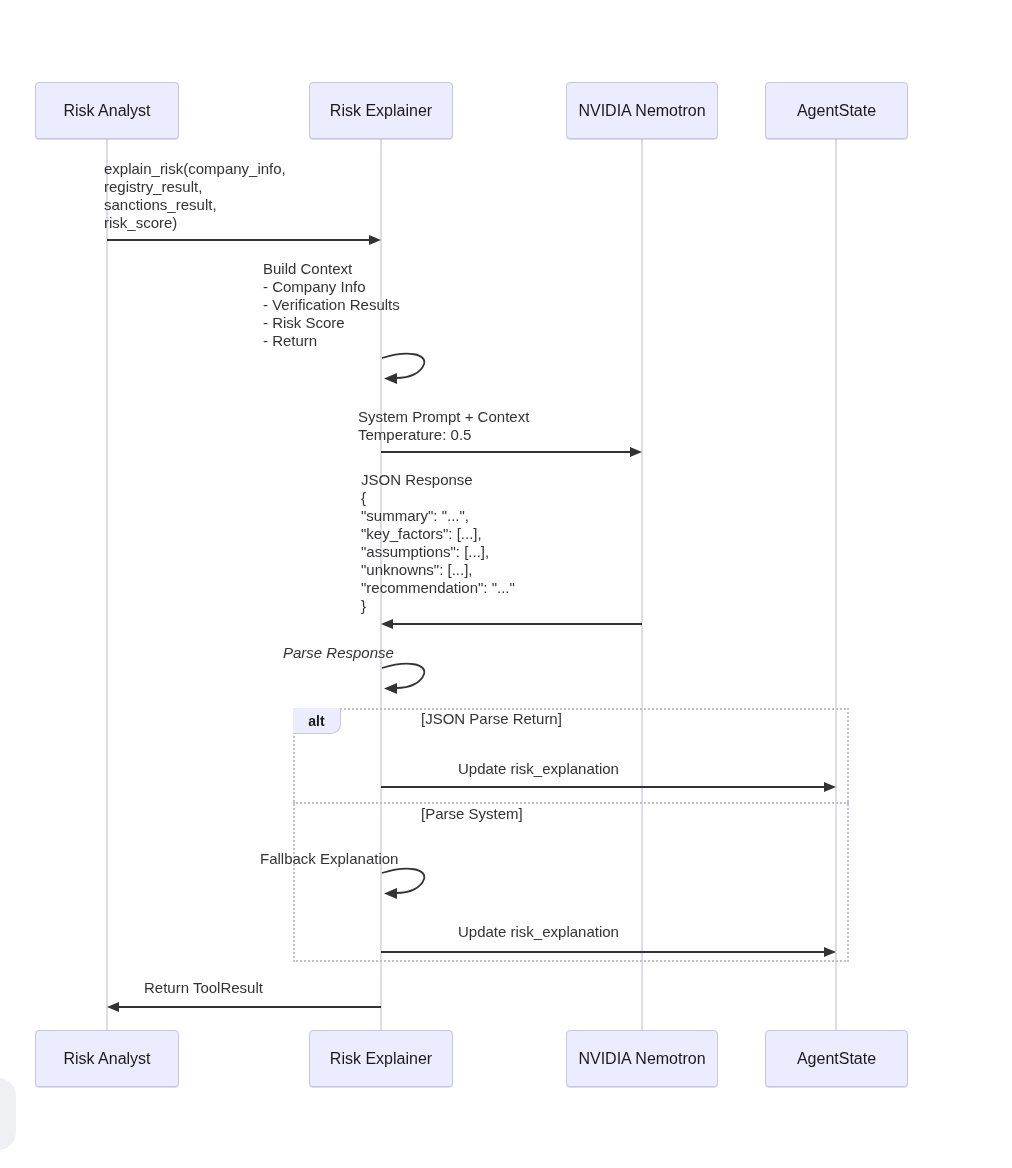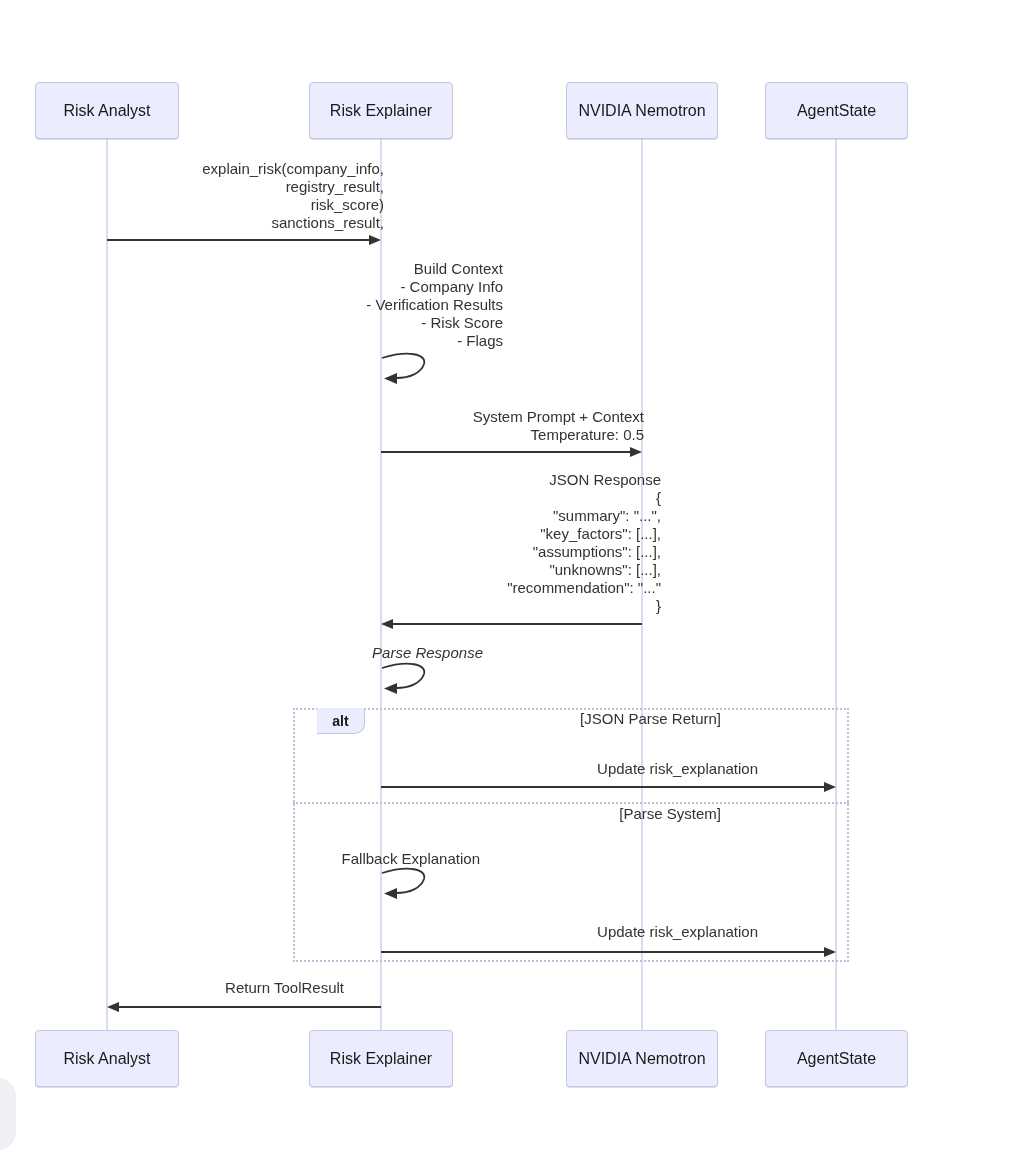--- a/index.html
+++ b/index.html
@@ -6,30 +6,30 @@
   .stage{
     position:relative;width:1012px;height:1168px;background:#ffffff;overflow:hidden;
     font-family:"Liberation Sans","DejaVu Sans",sans-serif;color:#333333;
   }
   .lifeline{position:absolute;width:2px;top:139px;height:891px;background:#DCDCEE;}
   .actor{
     position:absolute;height:57px;background:#ECECFF;border:1px solid #C6C6E2;border-radius:4px;
     display:flex;align-items:center;justify-content:center;font-size:16px;color:#1a1a1a;
     box-sizing:border-box;box-shadow:0 1px 0 rgba(120,120,170,0.25);
   }
-  .msg{position:absolute;font-size:15px;line-height:18px;text-align:right;color:#333333;white-space:nowrap;}
+  .msg{position:absolute;font-size:15px;line-height:18px;text-align:left;color:#333333;white-space:nowrap;}
   .aline{position:absolute;height:2px;background:#333333;}
   .head-r{position:absolute;width:0;height:0;border-top:5px solid transparent;border-bottom:5px solid transparent;border-left:12px solid #333333;}
   .head-l{position:absolute;width:0;height:0;border-top:5px solid transparent;border-bottom:5px solid transparent;border-right:12px solid #333333;}
   .loop{position:absolute;width:50px;height:36px;}
   .alt-frame{position:absolute;left:293px;top:708px;width:556px;height:254px;border:2px dotted #BEBEDC;box-sizing:border-box;}
   .alt-label{
     position:absolute;left:293px;top:708px;width:48px;height:26px;background:#ECECFF;
     border:1px solid #C6C6E2;border-top:none;border-left:none;border-bottom-right-radius:10px;
-    display:flex;align-items:center;justify-content:center;font-size:14px;font-weight:700;color:#1a1a1a;box-sizing:border-box;margin-left:24px;
+    display:flex;align-items:center;justify-content:center;font-size:14px;font-weight:700;color:#1a1a1a;box-sizing:border-box;
   }
   .divider{position:absolute;left:293px;top:802px;width:556px;height:0;border-top:2px dotted #BEBEDC;}
   .pill{position:absolute;left:-20px;top:1078px;width:36px;height:72px;background:#EEF0F4;border-radius:18px;}
 </style>
 </head>
 <body>
 
 <div class="stage">
 
   <div class="lifeline" style="left:106px;"></div>
@@ -38,39 +38,39 @@
   <div class="lifeline" style="left:835px;"></div>
 
   <div class="actor" style="left:35px;top:82px;width:144px;">Risk Analyst</div>
   <div class="actor" style="left:309px;top:82px;width:144px;">Risk Explainer</div>
   <div class="actor" style="left:566px;top:82px;width:152px;">NVIDIA Nemotron</div>
   <div class="actor" style="left:765px;top:82px;width:143px;">AgentState</div>
 
   <div class="msg" style="left:104px;top:160px;width:280px;">
     <div>explain_risk(company_info,</div>
     <div>registry_result,</div>
+    <div>sanctions_result,</div>
     <div>risk_score)</div>
-    <div>sanctions_result,</div>
   </div>
   <div class="aline" style="left:107px;top:239px;width:264px;"></div>
   <div class="head-r" style="left:369px;top:235px;"></div>
 
   <div class="msg" style="left:263px;top:260px;width:240px;">
     <div>Build Context</div>
     <div>- Company Info</div>
     <div>- Verification Results</div>
     <div>- Risk Score</div>
-    <div>- Flags</div>
+    <div>- Return</div>
   </div>
   <svg class="loop" style="left:380px;top:351px;" viewBox="0 0 50 36">
     <path d="M 2 7 C 28 -1, 47 3, 44 13 C 41 22, 30 27, 16 27" fill="none" stroke="#333333" stroke-width="1.8"></path>
     <polygon points="17,22 4,27.5 17,33" fill="#333333"></polygon>
   </svg>
 
-  <div class="msg" style="left:344px;top:408px;width:300px;">
+  <div class="msg" style="left:358px;top:408px;width:300px;">
     <div>System Prompt + Context</div>
     <div>Temperature: 0.5</div>
   </div>
   <div class="aline" style="left:381px;top:451px;width:250px;"></div>
   <div class="head-r" style="left:630px;top:447px;"></div>
 
   <div class="msg" style="left:361px;top:471px;width:300px;">
     <div>JSON Response</div>
     <div>{</div>
     <div>"summary": "...",</div>

